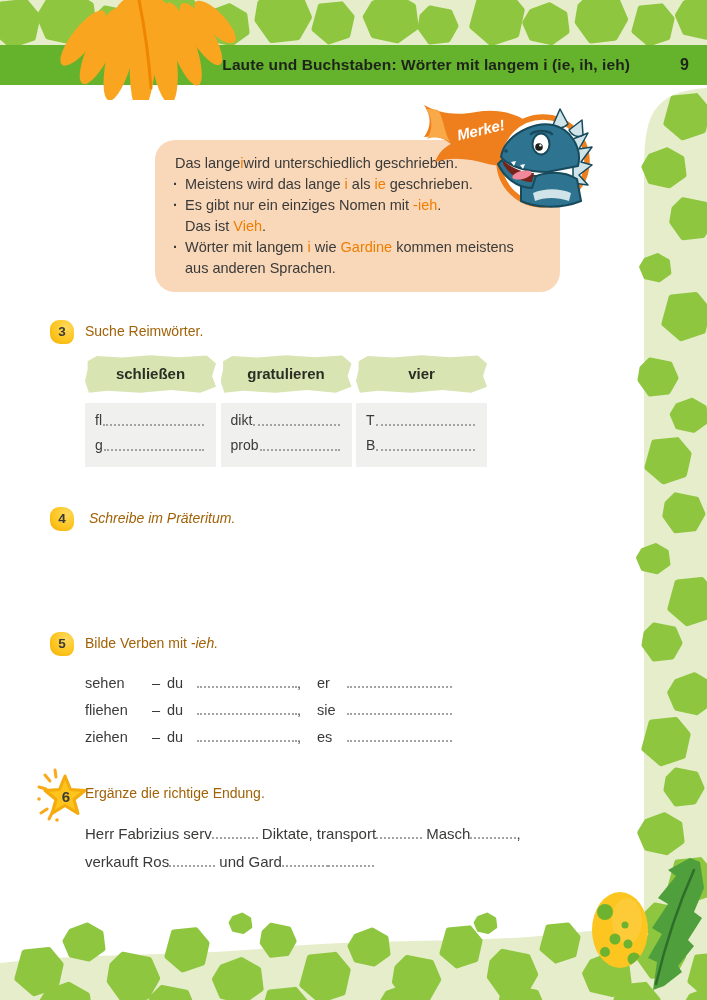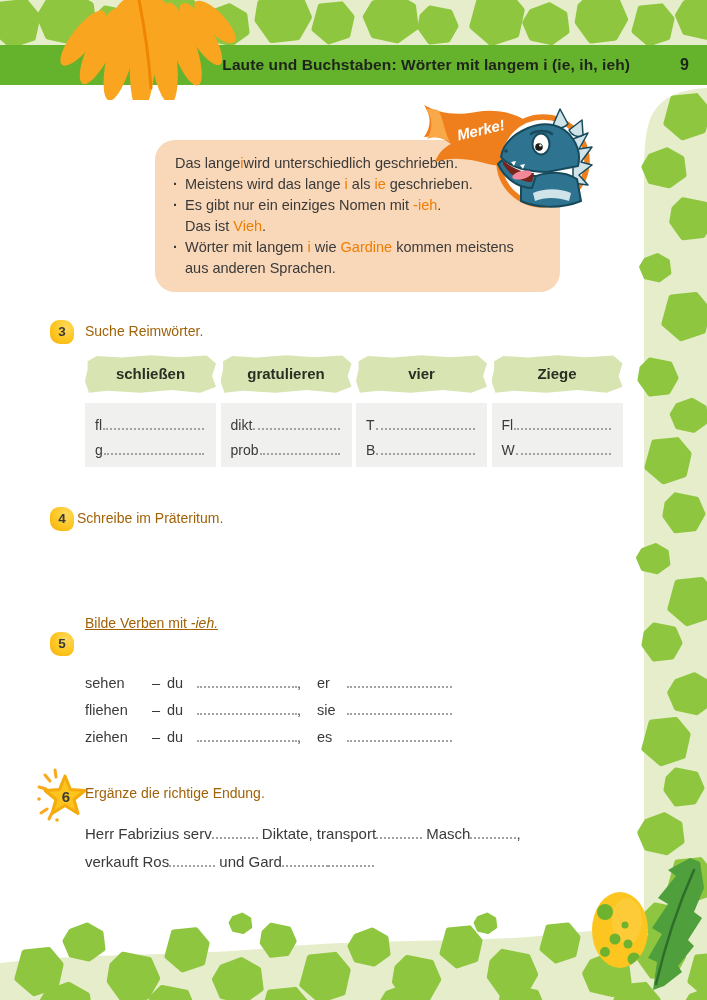--- a/index.html
+++ b/index.html
@@ -60,21 +60,21 @@
   .col:last-child{margin-right:0;}
   .col-header{
     height:40px;line-height:40px;text-align:center;
     background:#d8e4b2;font-size:15px;color:#2a2f24;font-weight:bold;
     clip-path:polygon(2% 18%,9% 5%,28% 9%,50% 3%,72% 8%,93% 4%,100% 24%,97% 55%,100% 82%,88% 97%,66% 90%,42% 97%,17% 92%,3% 97%,0 68%,2% 38%);
   }
   .col-box{
     margin-top:9px;height:64px;background:#f0f0ee;
     box-sizing:border-box;padding:9px 10px 0 10px;
   }
-  .field{display:flex;align-items:center;height:25px;font-size:14px;color:#3a3a39;}
+  .field{display:flex;align-items:flex-start;height:25px;font-size:14px;color:#3a3a39;}
   .dots{flex:1;border-bottom:2px dotted #a3a3a2;margin:0 2px 4px 1px;height:12px;}
 
   
   .ex-rows{position:absolute;left:85px;z-index:1;}
   .vrow{display:flex;align-items:flex-end;height:27px;font-size:14.5px;color:#3a3a39;}
   .vrow span{display:inline-block;}
   .verb{width:74px;}
   .dash{width:24px;text-align:center;}
   .pron{width:32px;}
   .blank{border-bottom:2px dotted #a3a3a2;height:12px;margin-bottom:3px;}
@@ -319,43 +319,30 @@
       <div class="field">
           <span>T</span>
           <span class="dots"></span>
         </div>
       <div class="field">
           <span>B</span>
           <span class="dots"></span>
         </div>
     </div>
   </div>
-  <div class="col">
-    <div class="col-header">Ziege</div>
-    <div class="col-box">
-      <div class="field">
-          <span>Fl</span>
-          <span class="dots"></span>
-        </div>
-      <div class="field">
-          <span>W</span>
-          <span class="dots"></span>
-        </div>
-    </div>
-  </div>
 </div>
 
 <div class="ex-badge" style="left:50px;top:507px;">4</div>
-<div class="ex-title" style="left:77px;top:510px;">Schreibe im Präteritum.</div>
+<div class="ex-title" style="left:89px;top:510px;font-style:italic;">Schreibe im Präteritum.</div>
 
 <div class="ex-rows" style="top:540px;">
 </div>
 
 <div class="ex-badge" style="left:50px;top:632px;">5</div>
-<div class="ex-title" style="left:85px;top:615px;text-decoration:underline;"><span>Bilde Verben mit </span><span class="seg-italic">-ieh.</span></div>
+<div class="ex-title" style="left:85px;top:635px;"><span>Bilde Verben mit </span><span class="seg-italic">-ieh.</span></div>
 
 <div class="ex-rows" style="top:664px;">
   <div class="vrow">
     <span class="verb5">sehen</span>
     <span class="dash5">–</span>
     <span class="pron5a">du</span>
     <span class="blank b100"></span>
     <span class="comma">,</span>
     <span class="pron5b">er</span>
     <span class="blank b105"></span>

